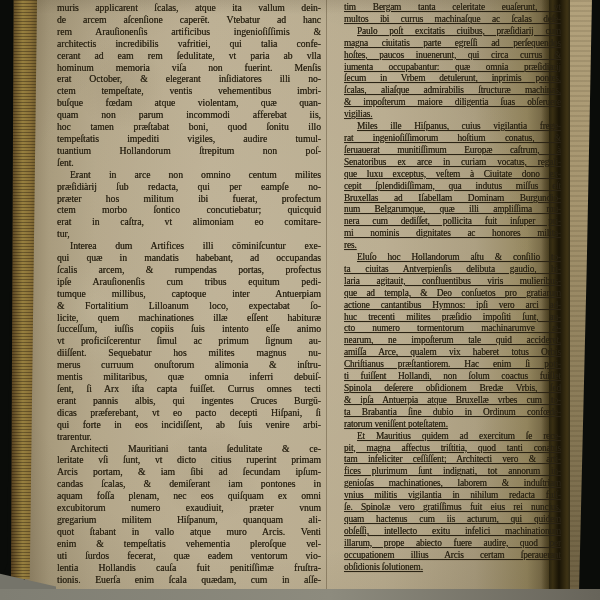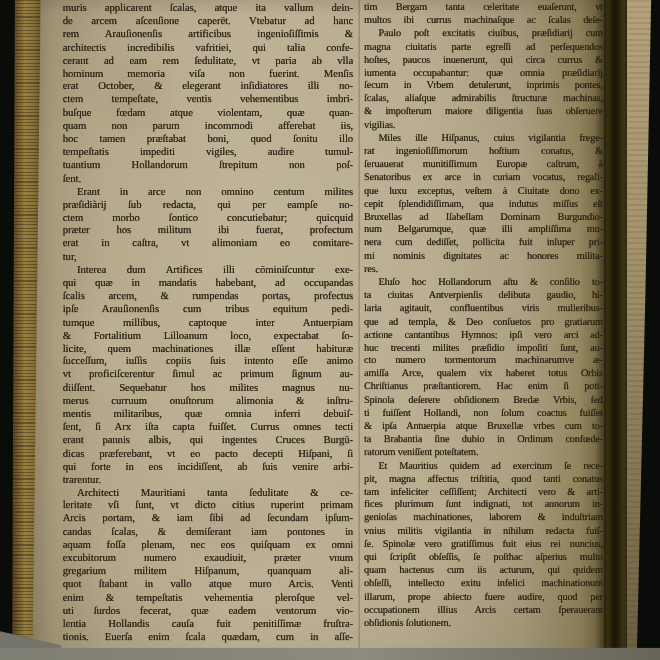--- a/index.html
+++ b/index.html
@@ -70,21 +70,21 @@
   
   #column-rule{
     position:absolute;left:326px;top:0;width:1px;height:600px;z-index:3;
     background:rgba(70,58,34,.38);
   }
   .col{
     position:absolute;top:2px;z-index:4;color:var(--ink,#2a2314);
     text-shadow:0 0 .6px rgba(42,35,20,.65), .3px .3px 0 rgba(42,35,20,.22);
   }
   #col-left{left:57px;width:264px;font-size:9.7px;letter-spacing:-.05px;}
-  #col-right{left:331px;width:217px;font-size:9.3px;letter-spacing:-.15px;}
+  #col-right{left:344px;width:217px;font-size:9.3px;letter-spacing:-.15px;text-decoration:underline;}
   .line{
     height:11.92px;line-height:11.92px;overflow:hidden;white-space:nowrap;
     text-align:justify;text-align-last:justify;
   }
   .line.indent{padding-left:13px;}
   .line.pend{text-align-last:left;}
 </style>
 </head>
 <body>
 
@@ -110,22 +110,22 @@
       <div class="line">erat October, &amp; elegerant inſidiatores illi no-</div>
       <div class="line">ctem tempeſtate, ventis vehementibus imbri-</div>
       <div class="line">buſque fœdam atque violentam, quæ quan-</div>
       <div class="line">quam non parum incommodi afferebat iis,</div>
       <div class="line">hoc tamen præſtabat boni, quod ſonitu illo</div>
       <div class="line">tempeſtatis impediti vigiles, audire tumul-</div>
       <div class="line">tuantium Hollandorum ſtrepitum non poſ-</div>
       <div class="line pend">ſent.</div>
       <div class="line indent">Erant in arce non omnino centum milites</div>
       <div class="line">præſidiàrij ſub redacta, qui per eampſe no-</div>
+      <div class="line">præter hos militum ibi fuerat, profectum</div>
       <div class="line">ctem morbo ſontico concutiebatur; quicquid</div>
-      <div class="line">præter hos militum ibi fuerat, profectum</div>
       <div class="line">erat in caſtra, vt alimoniam eo comitare-</div>
       <div class="line pend">tur,</div>
       <div class="line indent">Interea dum Artifices illi cōminiſcuntur exe-</div>
       <div class="line">qui quæ in mandatis habebant, ad occupandas</div>
       <div class="line">ſcalis arcem, &amp; rumpendas portas, profectus</div>
       <div class="line">ipſe Arauſionenſis cum tribus equitum pedi-</div>
       <div class="line">tumque millibus, captoque inter Antuerpiam</div>
       <div class="line">&amp; Fortalitium Lilloanum loco, expectabat ſo-</div>
       <div class="line">licite, quem machinationes illæ eſſent habituræ</div>
       <div class="line">ſucceſſum, iuſſis copiis ſuis intento eſſe animo</div>
@@ -173,34 +173,34 @@
       <div class="line">nera cum dediſſet, pollicita fuit inſuper pri-</div>
       <div class="line">mi nominis dignitates ac honores milita-</div>
       <div class="line pend">res.</div>
       <div class="line indent">Eluſo hoc Hollandorum aſtu &amp; conſilio to-</div>
       <div class="line">ta ciuitas Antverpienſis delibuta gaudio, hi-</div>
       <div class="line">laria agitauit, confluentibus viris mulieribus-</div>
       <div class="line">que ad templa, &amp; Deo conſuetos pro gratiarum</div>
       <div class="line">actione cantantibus Hymnos: ipſi vero arci ad-</div>
       <div class="line">huc trecenti milites præſidio impoſiti ſunt, au-</div>
       <div class="line">cto numero tormentorum machinarumve æ-</div>
+      <div class="line">nearum, ne impoſterum tale quid accideret,</div>
       <div class="line">amiſſa Arce, qualem vix haberet totus Orbis</div>
       <div class="line">Chriſtianus præſtantiorem. Hac enim ſi poti-</div>
+      <div class="line">ti fuiſſent Hollandi, non ſolum coactus fuiſſet</div>
       <div class="line">Spinola deſerere obſidionem Bredæ Vrbis, ſed</div>
-      <div class="line">ti fuiſſent Hollandi, non ſolum coactus fuiſſet</div>
       <div class="line">&amp; ipſa Antuerpia atque Bruxellæ vrbes cum to-</div>
       <div class="line">ta Brabantia ſine dubio in Ordinum confœde-</div>
       <div class="line pend">ratorum veniſſent poteſtatem.</div>
       <div class="line indent">Et Mauritius quidem ad exercitum ſe rece-</div>
       <div class="line">pit, magna affectus triſtitia, quod tanti conatus</div>
       <div class="line">tam infeliciter ceſſiſſent; Architecti vero &amp; arti-</div>
       <div class="line">fices plurimum ſunt indignati, tot annorum in-</div>
       <div class="line">genioſas machinationes, laborem &amp; induſtriam</div>
       <div class="line">vnius militis vigilantia in nihilum redacta fuiſ-</div>
       <div class="line">ſe. Spinolæ vero gratiſſimus fuit eius rei nuncius,</div>
-      <div class="line">qui ſcripſit obſeſſis, ſe poſthac aſperius multo</div>
       <div class="line">quam hactenus cum iis acturum, qui quidem</div>
       <div class="line">obſeſſi, intellecto exitu infelici machinationum</div>
       <div class="line">illarum, prope abiecto fuere audire, quod per</div>
       <div class="line">occupationem illius Arcis certam ſperauerant</div>
       <div class="line pend">obſidionis ſolutionem.</div>
     </div>
 </div>
 
 </body></html>

